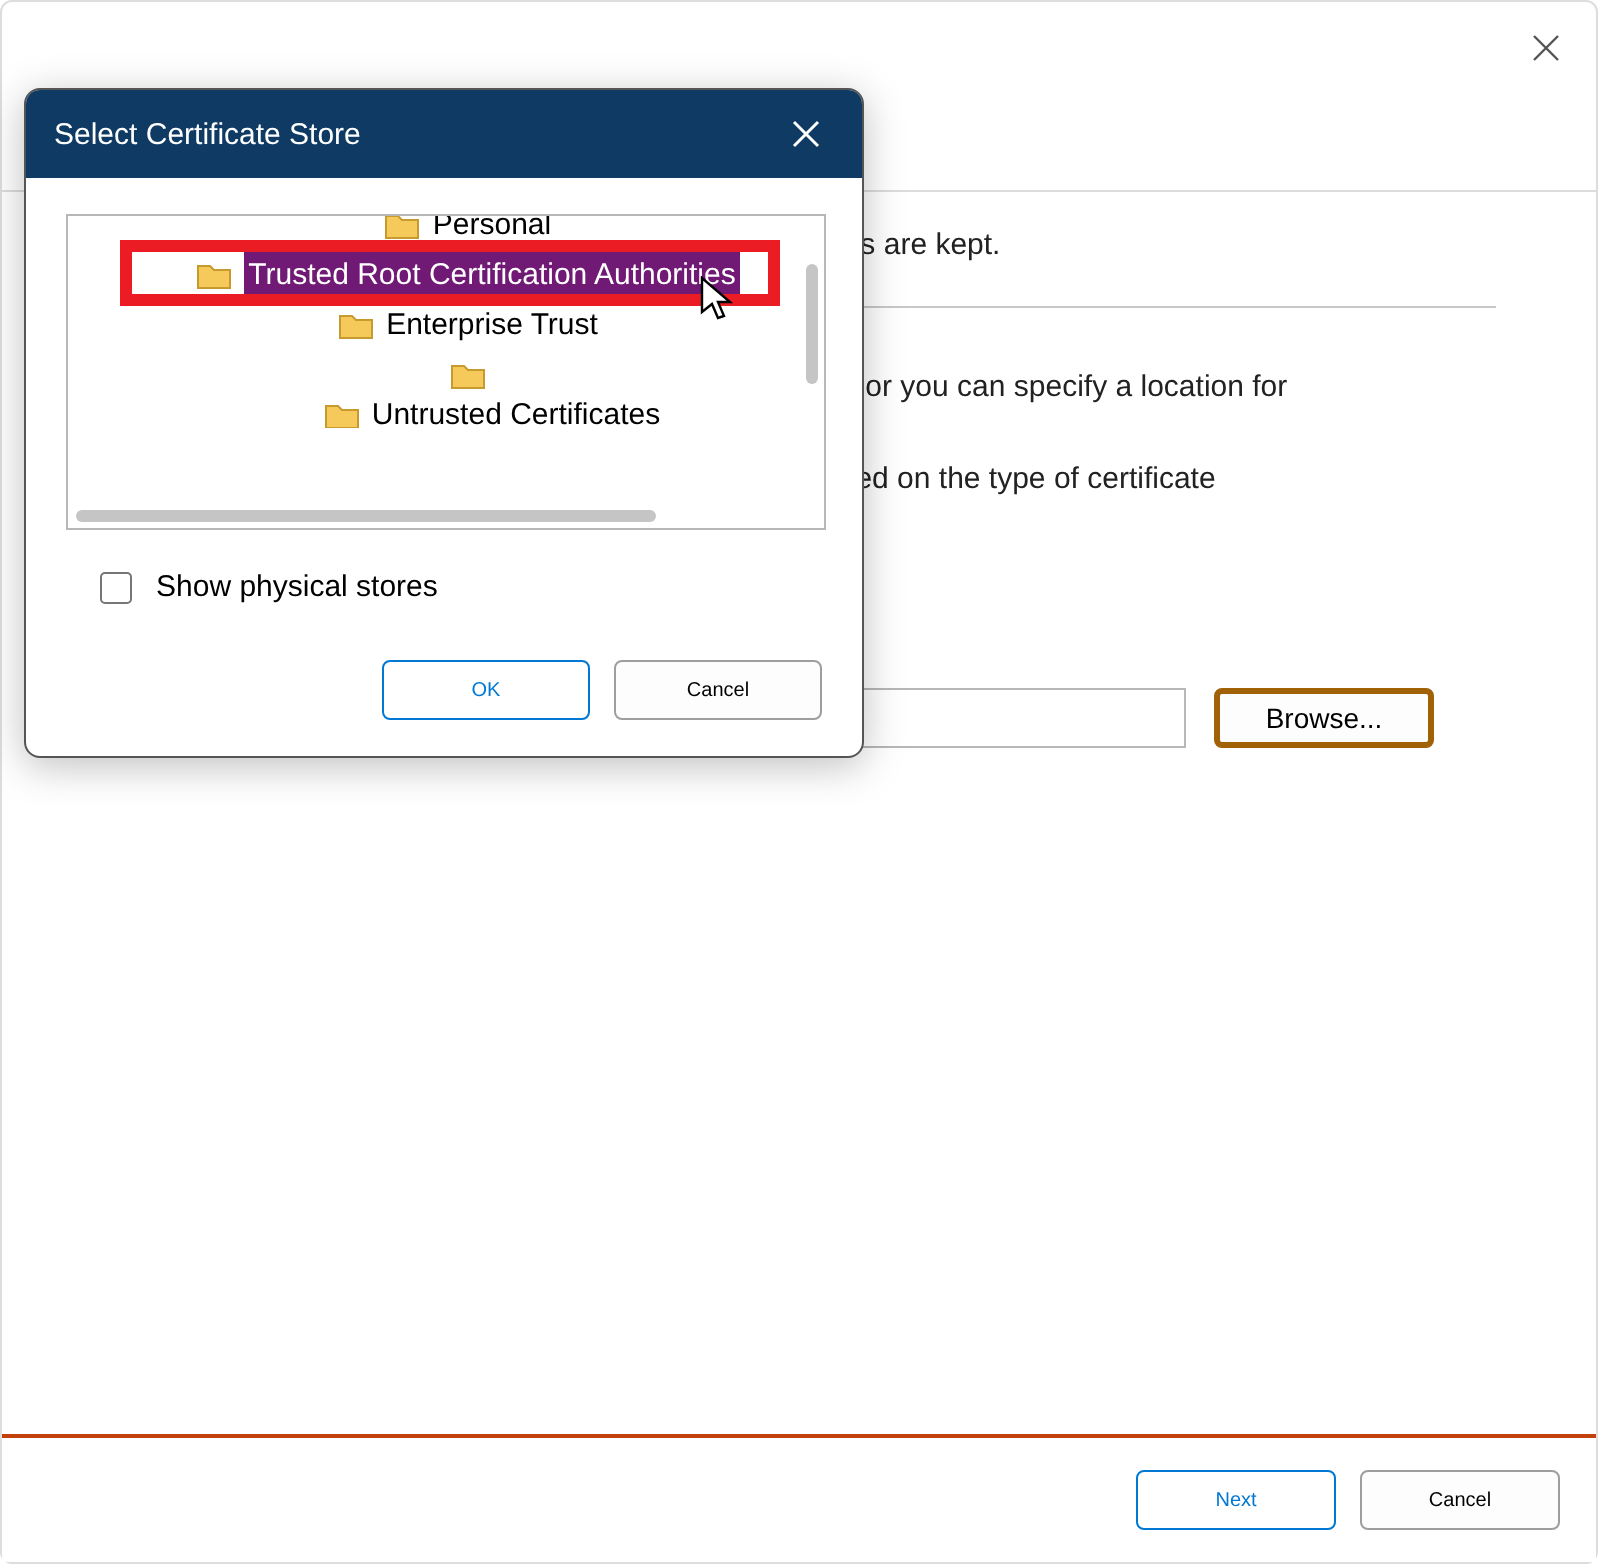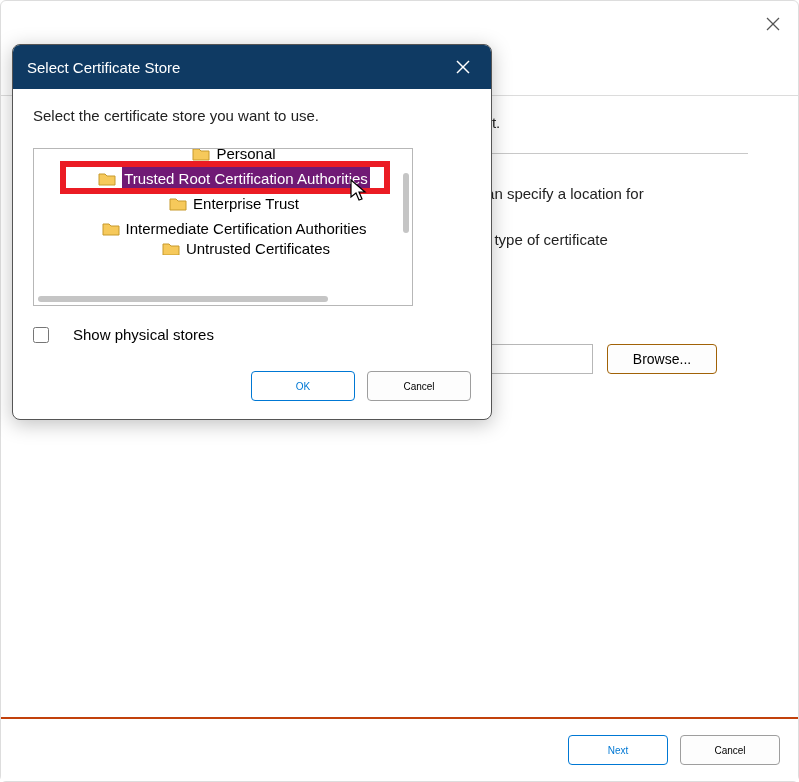--- a/index.html
+++ b/index.html
@@ -59,21 +59,21 @@
     }
     .browse-input {
       flex: 0 0 430px;
       height: 30px;
       border: 1px solid #b7b7b7;
       background: #fff;
     }
     .browse-btn {
       width: 110px;
       height: 30px;
-      border: 1px solid #a16207;
+      border: 3px solid #a16207;
       border-radius: 4px;
       background: #fdfdfd;
       font-size: 14px;
     }
 
     .wizard-footer {
       position: absolute;
       bottom: 0; left: 0; right: 0;
       height: 64px;
       border-top: 2px solid #c2410c;
@@ -97,21 +97,21 @@
       border-color: #0078d4;
       color: #0078d4;
       background: #fff;
     }
 
     
     .modal {
       position: absolute;
       top: 44px;
       left: 12px;
-      width: 480px;
+      width: 420px;
       background: #fff;
       border: 1px solid #555;
       border-radius: 8px;
       box-shadow: 0 4px 20px rgba(0,0,0,0.25);
       overflow: hidden;
     }
     .modal-titlebar {
       height: 44px;
       background: #0f3a63;
       color: #fff;
@@ -203,23 +203,24 @@
       bottom: 3px;
       width: 290px;
       height: 6px;
       background: #c5c5c5;
       border-radius: 3px;
     }
 
     .show-physical {
       display: flex;
       align-items: center;
-      gap: 24px;
+      gap: 12px;
       margin-top: 20px;
       font-size: 15px;
+      margin-left: 17px;
     }
     .show-physical input[type=checkbox] {
       width: 16px; height: 16px;
     }
 
     .modal-footer {
       display: flex;
       justify-content: flex-end;
       gap: 12px;
       padding: 12px 20px 18px 20px;
@@ -261,21 +262,20 @@
     <span>Select Certificate Store</span>
     <div class="modal-close">
       <svg width="14" height="14" viewBox="0 0 14 14">
         <line x1="1" y1="1" x2="13" y2="13" stroke="#fff" stroke-width="1.5"></line>
         <line x1="13" y1="1" x2="1" y2="13" stroke="#fff" stroke-width="1.5"></line>
       </svg>
     </div>
   </div>
 
   <div class="modal-body">
-    <div class="modal-prompt">Select the certificate store you want to use.</div>
 
     <div class="tree-wrap">
       <ul class="tree-list">
         <li class="half-top">
           <span class="folder-icon">
             <svg width="18" height="15" viewBox="0 0 18 15">
                 <path d="M1 3h6l2 2h8v9H1z" fill="#f6c95b" stroke="#c79a2d"></path>
               </svg>
           </span>
           <span class="label">Personal</span>
@@ -295,21 +295,20 @@
               </svg>
           </span>
           <span class="label">Enterprise Trust</span>
         </li>
         <li>
           <span class="folder-icon">
             <svg width="18" height="15" viewBox="0 0 18 15">
                 <path d="M1 3h6l2 2h8v9H1z" fill="#f6c95b" stroke="#c79a2d"></path>
               </svg>
           </span>
-          <span class="label">Intermediate Certification Authorities</span>
         </li>
         <li class="half-cut">
           <span class="folder-icon">
             <svg width="18" height="15" viewBox="0 0 18 15">
                 <path d="M1 3h6l2 2h8v9H1z" fill="#f6c95b" stroke="#c79a2d"></path>
               </svg>
           </span>
           <span class="label">Untrusted Certificates</span>
         </li>
       </ul>

